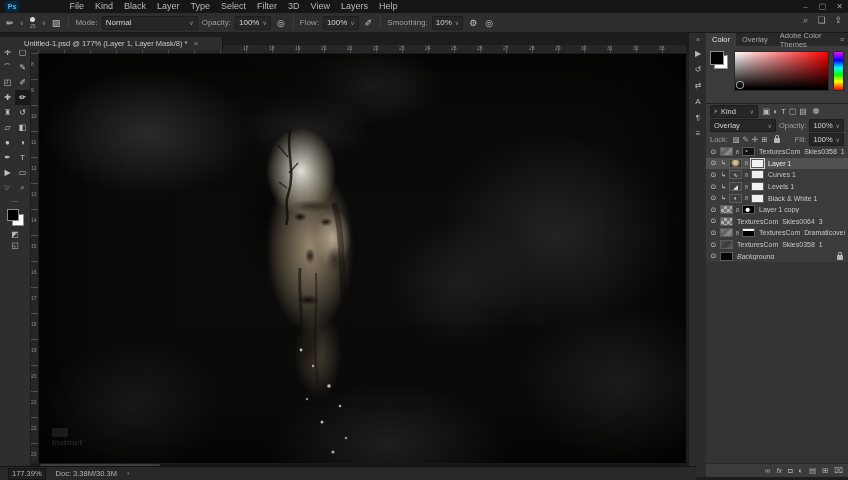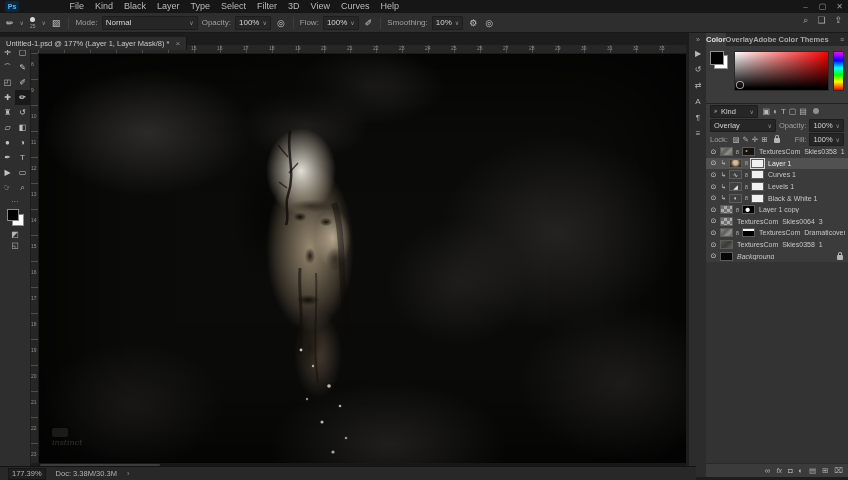--- a/index.html
+++ b/index.html
@@ -23,21 +23,21 @@
   .ob-caret{font-size:6px;color:#8f8f8f;}
   .ob-icon{font-size:9px;color:#c3c3c3;padding:0 2px;}
   .ob-sep{width:1px;height:12px;background:#3d3d3d;margin:0 2px;}
   .brush-preview{display:flex;flex-direction:column;align-items:center;line-height:5px;padding:0 2px;}
   .brush-dot{width:5px;height:5px;border-radius:50%;background:#d8d8d8;}
   .brush-size{font-size:5px;color:#9f9f9f;margin-top:2px;}
   #header-icons{position:absolute;right:6px;top:2px;display:flex;gap:9px;font-size:9px;color:#b5b5b5;}
   
   #tabbar{position:absolute;top:32px;left:0;width:688px;height:13px;background:#1c1c1c;z-index:20;}
   .doc-tab{height:13px;display:inline-flex;align-items:center;background:#2d2d2d;
-           padding:0 6px;font-size:7.5px;color:#c9c9c9;gap:6px;border-right:1px solid #141414;}
+           padding:0 24px;font-size:7.5px;color:#c9c9c9;gap:6px;border-right:1px solid #141414;}
   .tab-close{color:#8b8b8b;font-size:8px;}
   
   #toolbar{position:absolute;top:45px;left:0;width:30px;bottom:13px;background:#2e2e2e;
            border-right:1px solid #1c1c1c;z-index:15;display:flex;flex-direction:column;align-items:center;}
   #tool-grid{display:grid;grid-template-columns:15px 15px;}
   .tool{height:15px;display:flex;align-items:center;justify-content:center;font-size:8px;color:#c2c2c2;}
   .tool.selected{background:#191919;color:#ffffff;}
   .tb-more{font-size:7px;color:#9a9a9a;margin:3px 0 2px;}
   .tb-swatches{position:relative;width:17px;height:17px;margin-top:2px;}
   .tb-fg{position:absolute;top:0;left:0;width:10px;height:10px;border:1px solid #8a8a8a;z-index:2;}
@@ -94,21 +94,21 @@
   #canvas-scroll-thumb{position:absolute;left:2px;top:1px;width:120px;height:2px;background:#3c3c3c;border-radius:1px;}
   
   #strip{position:absolute;top:33px;left:688px;width:18px;bottom:3px;background:#2c2c2c;
          border-left:1px solid #1c1c1c;display:flex;flex-direction:column;align-items:center;z-index:15;}
   .strip-icon{height:16px;display:flex;align-items:center;justify-content:center;font-size:8px;color:#b8b8b8;width:100%;}
   .strip-icon:first-child{height:12px;font-size:7px;color:#9a9a9a;}
   
   #panels{position:absolute;top:33px;left:706px;right:0;bottom:3px;background:#3b3b3b;
           display:flex;flex-direction:column;z-index:15;}
   .panel-tabs{height:13px;background:#282828;display:flex;align-items:stretch;font-size:7.5px;flex:none;}
-  .ptab{padding:0 0;display:flex;align-items:center;color:#a8a8a8;font-weight:bold;}
+  .ptab{padding:0 6px;display:flex;align-items:center;color:#a8a8a8;}
   .ptab.active{background:#3b3b3b;color:#e0e0e0;}
   .panel-menu{margin-left:auto;padding-right:4px;display:flex;align-items:center;color:#9a9a9a;font-size:7px;}
   
   #color-body{height:48px;flex:none;display:flex;padding:5px 4px 4px 4px;gap:4px;}
   .cp-swatches{position:relative;width:20px;height:20px;flex:none;}
   .cp-fg{position:absolute;top:0;left:0;width:12px;height:12px;border:1px solid #909090;z-index:2;}
   .cp-bg{position:absolute;bottom:2px;right:2px;width:12px;height:12px;border:1px solid #909090;}
   #grad-field{position:relative;flex:1;height:38px;border:1px solid #2a2a2a;
      background:linear-gradient(to bottom,rgba(0,0,0,0),#000 95%),linear-gradient(to right,#fff,#ff0000);}
   #grad-marker{position:absolute;left:2px;bottom:2px;width:4px;height:4px;border:1px solid #111;
@@ -169,21 +169,21 @@
   <div id="menus" style="display: flex; margin-left: 40px;">
       <span class="menu-item">File</span>
       <span class="menu-item">Kind</span>
       <span class="menu-item">Black</span>
       <span class="menu-item">Layer</span>
       <span class="menu-item">Type</span>
       <span class="menu-item">Select</span>
       <span class="menu-item">Filter</span>
       <span class="menu-item">3D</span>
       <span class="menu-item">View</span>
-      <span class="menu-item">Curves</span>
+      <span class="menu-item">Layers</span>
       <span class="menu-item">Help</span>
     </div>
   <div class="win-controls">
     <div class="win-btn">–</div>
     <div class="win-btn">▢</div>
     <div class="win-btn">✕</div>
   </div>
 </div>
 
 <div id="optionsbar">

